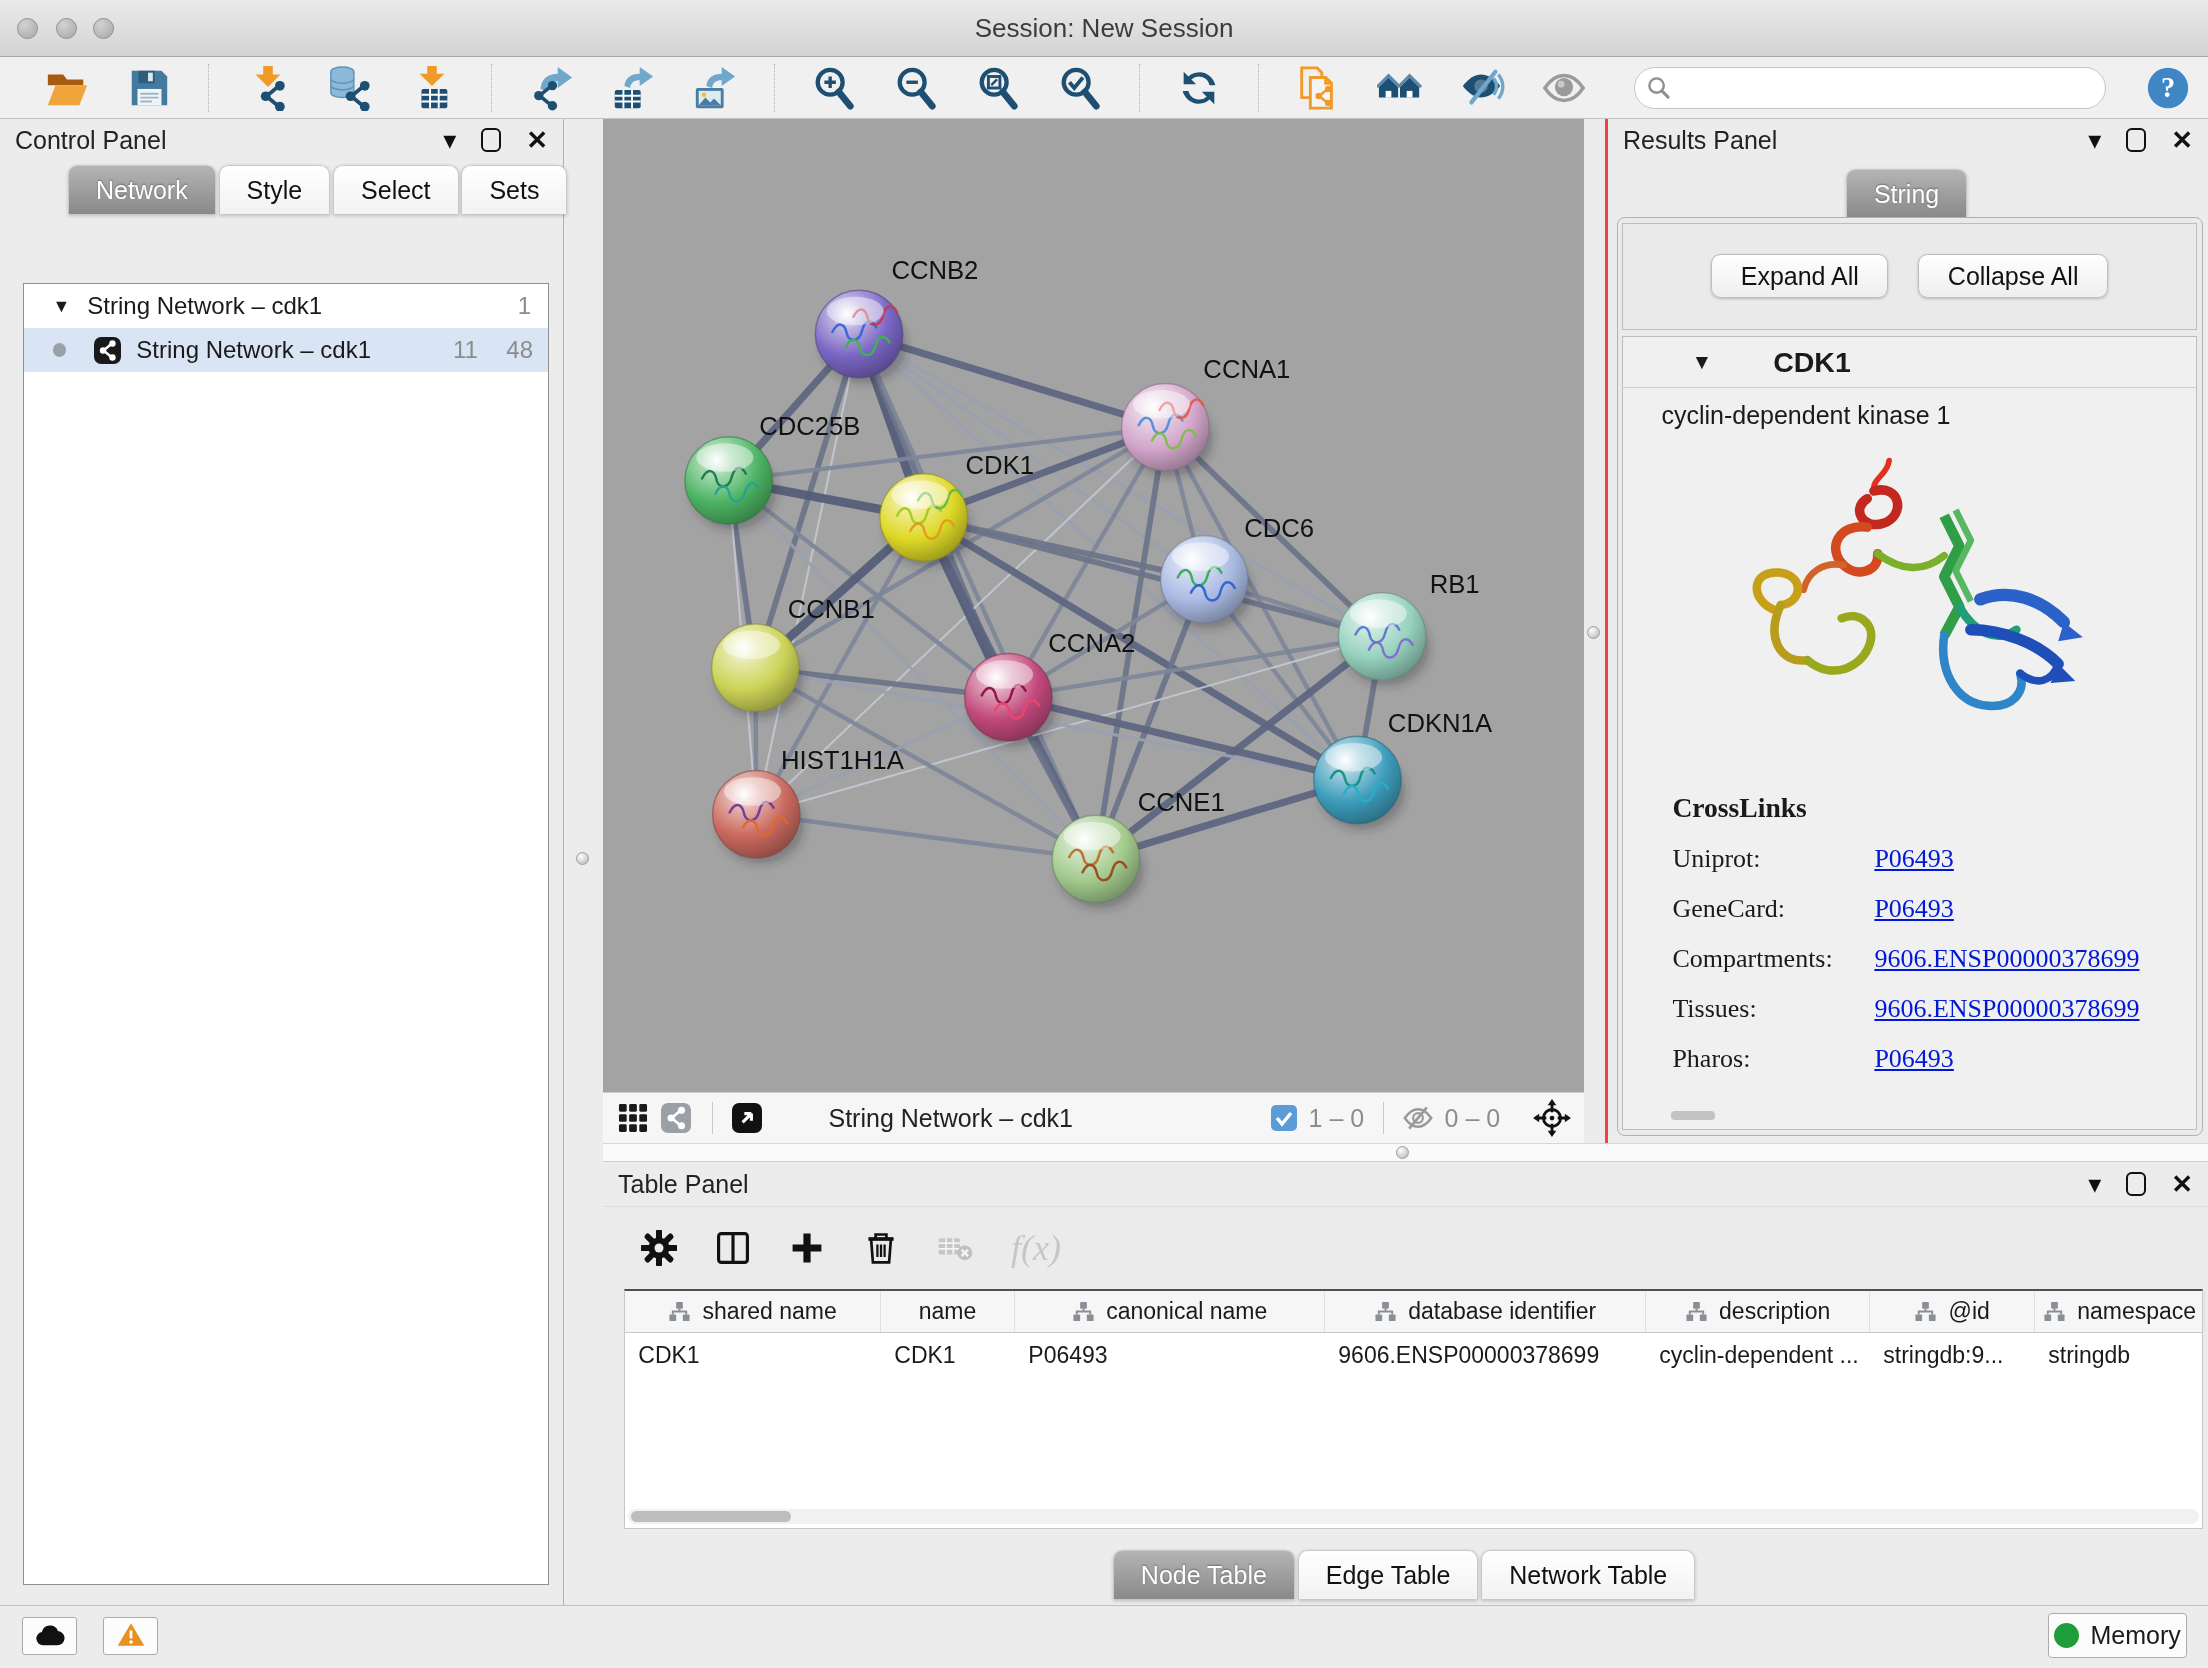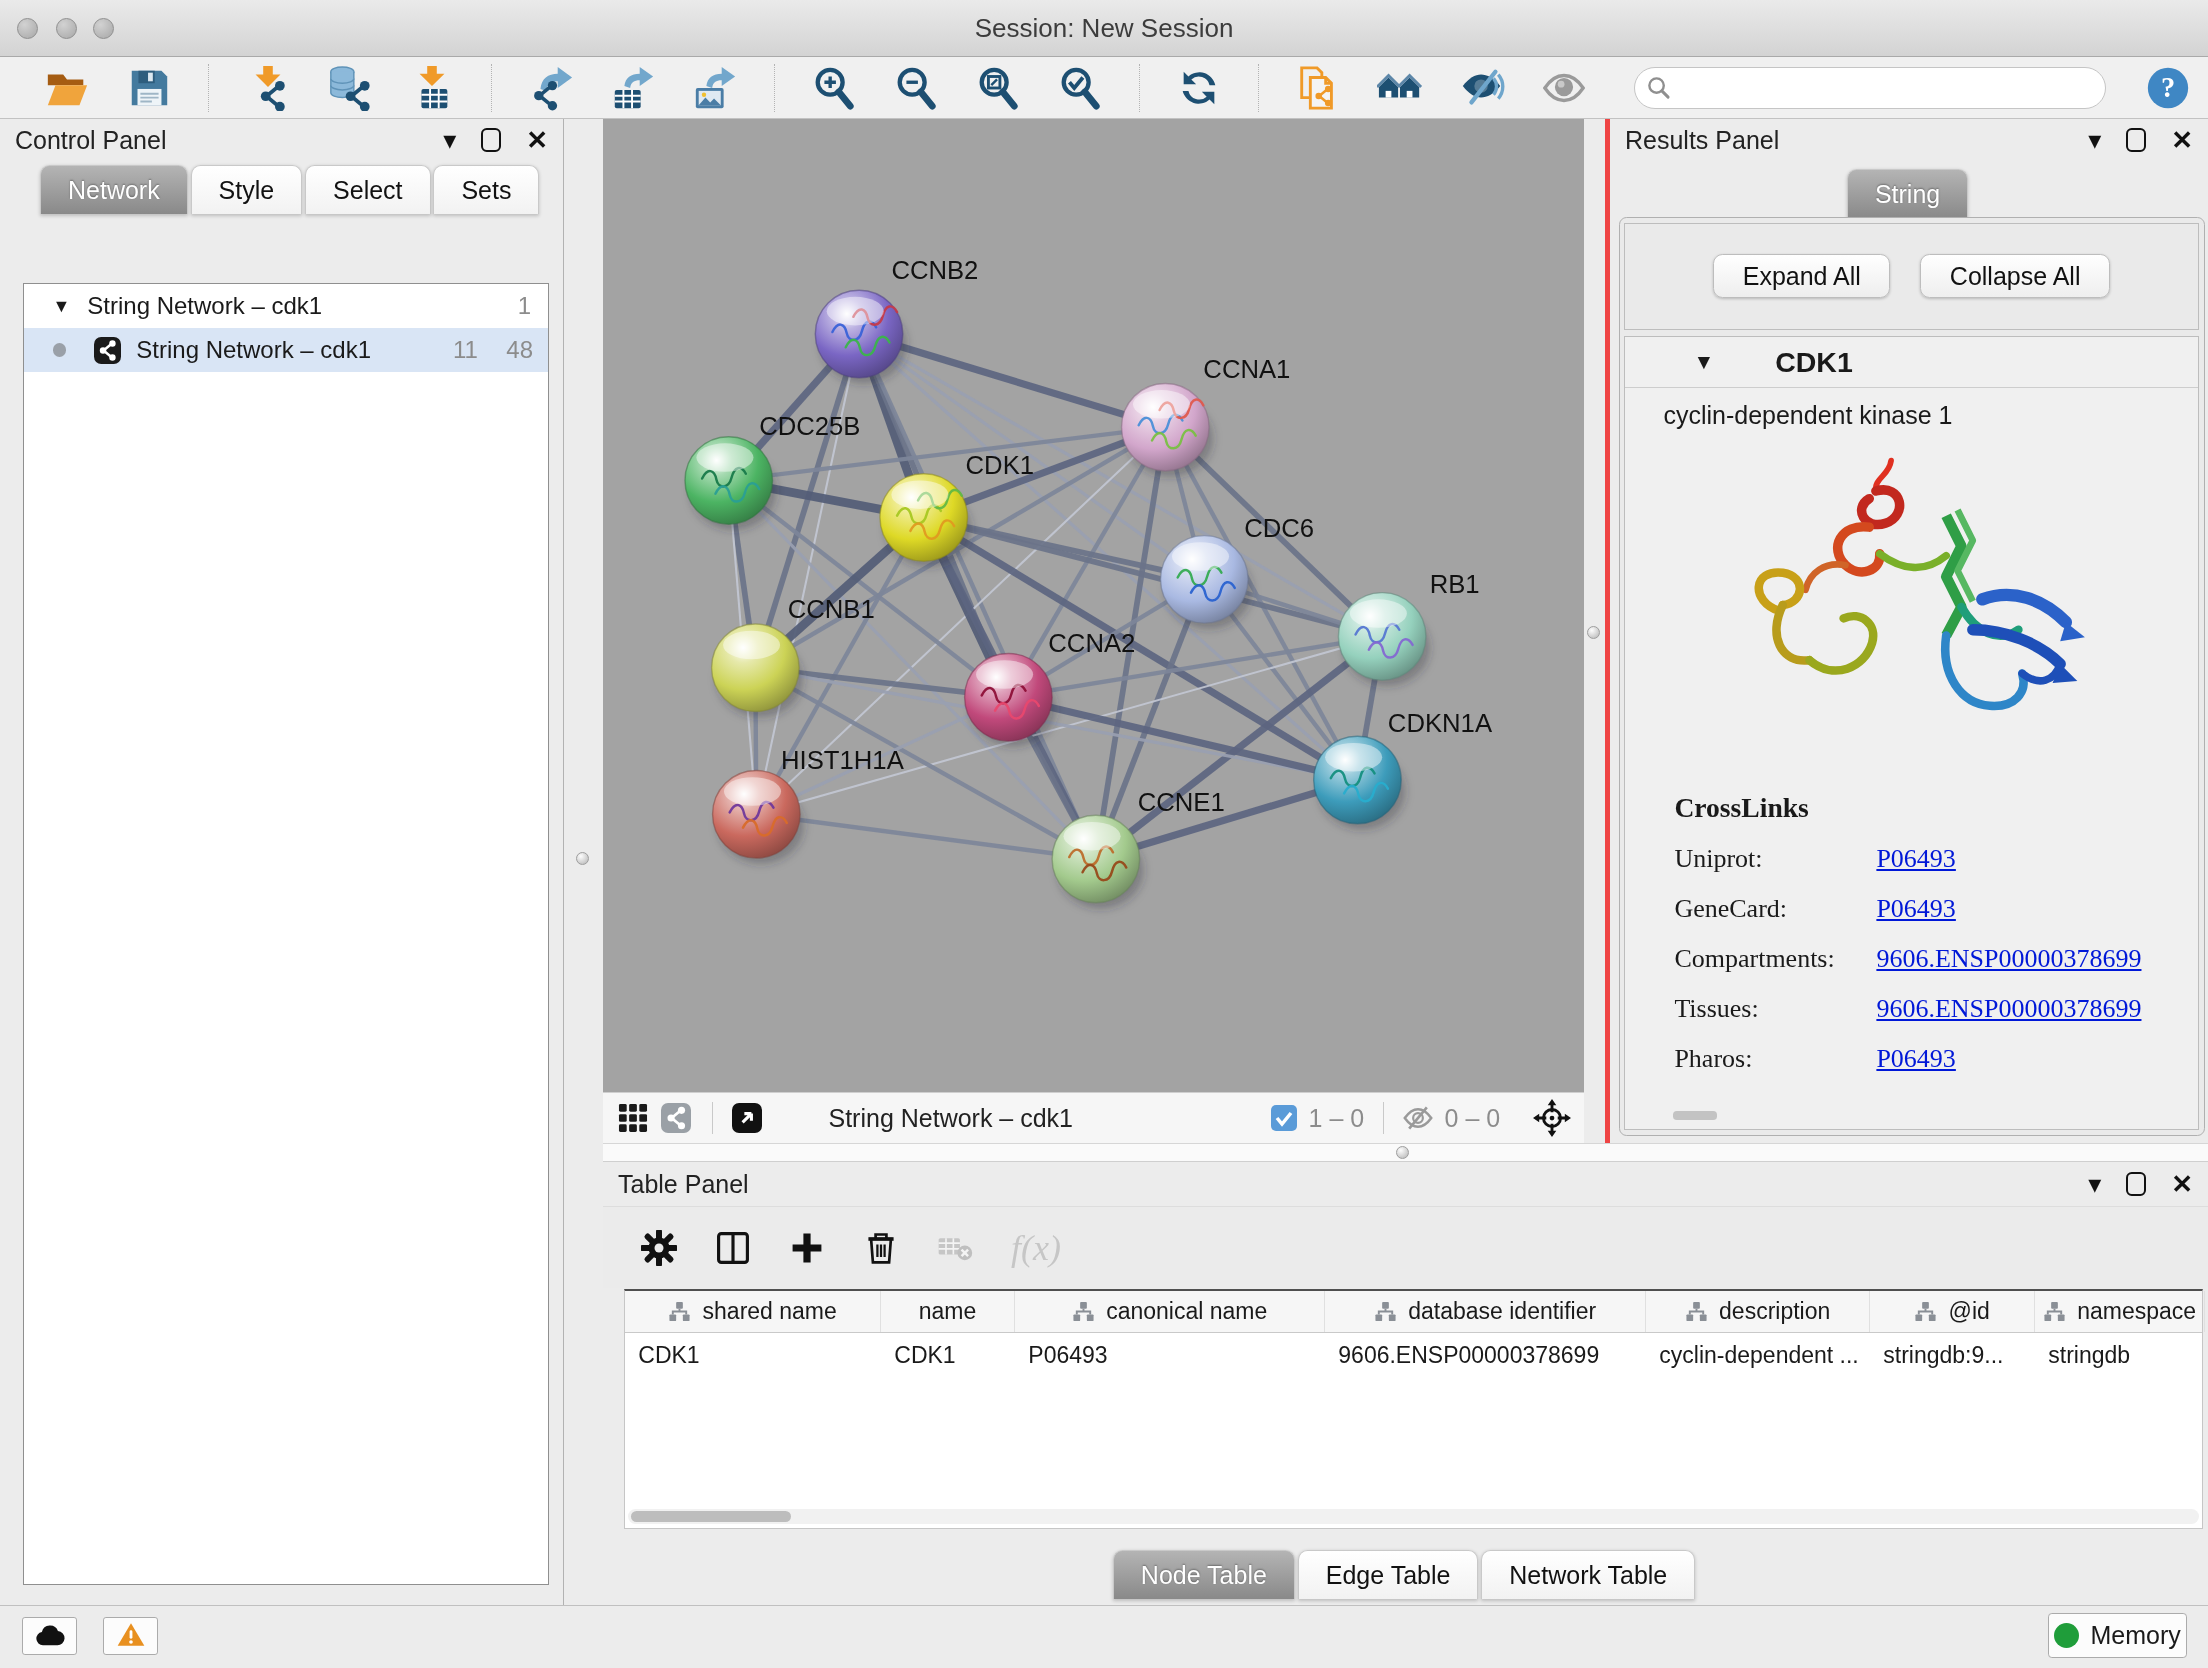--- a/index.html
+++ b/index.html
@@ -27,21 +27,21 @@
   .panel-head{height:42px;display:flex;align-items:center;padding:0 15px;font-size:25px;color:#222}
   .panel-head .spacer{flex:1}
   .wbtn{font-size:26px;color:#111;margin-left:25px;cursor:pointer;line-height:1;font-weight:bold}
   .wbtn.plain{font-weight:normal}
   .wbox{width:20px;height:24px;border:2.9px solid #111;border-radius:5.7px;margin-left:25px;cursor:pointer}
   .tab{height:49px;line-height:48px;padding:0 27px;font-size:25px;background:linear-gradient(#ffffff,#f2f2f2);border:1px solid #c9c9c9;border-bottom:none;border-radius:9.5px 9.5px 0 0;margin-right:2.9px;cursor:pointer;color:#111;box-shadow:0 1.9px 3.8px rgba(0,0,0,.2)}
   .tab.active{background:linear-gradient(#b4b4b4,#898989);color:#fff;text-shadow:0 -1px 1.9px rgba(0,0,0,.35)}
 
   
   #control-panel{left:0;top:119px;width:564px;height:1487px;border-right:1px solid #b2b2b2}
-  .tabs-row{display:flex;align-items:flex-end;height:53px;padding-left:40px}
+  .tabs-row{display:flex;align-items:flex-end;height:53px;padding-left:68px}
   .cp-status{display:flex;align-items:center;height:55px;padding:0 17px 0 28.5px}
   .cp-status .cicon{width:28.5px;height:28.5px;margin-right:13.3px;cursor:pointer}
   .cp-status .cicon svg{width:100%;height:100%}
   .cp-status .txt{flex:1;text-align:center;font-size:25px}
   .gear-btn{width:34px;height:34px;cursor:pointer}
   .gear-btn svg{width:100%;height:100%}
   .tree-box{position:absolute;left:23px;top:164px;width:526px;bottom:21px;background:#fff;border:1.9px solid #8f8f8f;overflow:hidden}
   .tree-row1{display:flex;align-items:center;height:44px;padding:0 17px 0 28.5px;font-size:24px;cursor:pointer}
   .tree-row1 .caret{font-size:18px;margin-right:17px}
   .tree-row1 .cnt{margin-left:auto;color:#8c8c8c}
@@ -57,21 +57,21 @@
   #net-svg{width:100%;height:100%;display:block}
   #network-footer{position:absolute;left:603px;top:1092px;width:981px;height:51px;background:#f6f6f6;border-top:1px solid #cfcfcf;display:flex;align-items:center;padding:0 13.3px 0 15px;font-size:25px}
   .nf-icon{width:30px;height:30px;margin-right:13.3px;cursor:pointer}
   .nf-icon svg{width:100%;height:100%}
   .nf-sep{width:0;height:32px;border-left:1px solid #c9c9c9;margin:0 19px 0 7.6px}
   .nf-name{margin-left:53px;color:#222}
   .nf-right{margin-left:auto;display:flex;align-items:center;color:#8c8c8c;gap:9.5px}
   .nf-right .nf-icon{margin-right:1.9px}
 
   
-  #results-panel{left:1605px;top:119px;width:603px;height:1024px;border-left:5px solid #ef4444}
+  #results-panel{left:1605px;top:119px;width:603px;height:1024px;border-left:3px solid #ef4444}
   .string-tab-row{display:flex;justify-content:center;height:49px;margin-top:7.6px}
   .rp-container{position:absolute;left:8.6px;top:98px;width:586px;height:919px;border:1.9px solid #b0b0b0;border-radius:7.6px;background:#eaeaea;padding:4.8px}
   .rp-box1{height:107px;border:1.9px solid #bdbdbd;display:flex;align-items:center;justify-content:center;gap:30px;background:#eaeaea}
   .btn{height:44px;padding:0 28.5px;background:linear-gradient(#ffffff,#eeeeee);border:1px solid #bdbdbd;border-radius:9.5px;font-size:25px;line-height:42px;cursor:pointer;box-shadow:0 1px 2.9px rgba(0,0,0,.22);color:#111}
   .rp-box2{position:absolute;left:4.8px;right:4.8px;top:118px;bottom:4.8px;border:1.9px solid #bdbdbd;background:#f0f0f0}
   .rp-sec-head{height:51px;display:flex;align-items:center;padding-left:68px;border-bottom:1px solid #cdcdcd}
   .rp-sec-head .caret{font-size:21px;cursor:pointer}
   .rp-sec-head .gene{font-weight:bold;font-size:28.5px;margin-left:61px}
   .rp-desc{padding:13.3px 0 0 38px;font-size:25px}
   .protein{display:block;margin:19px auto 0}

